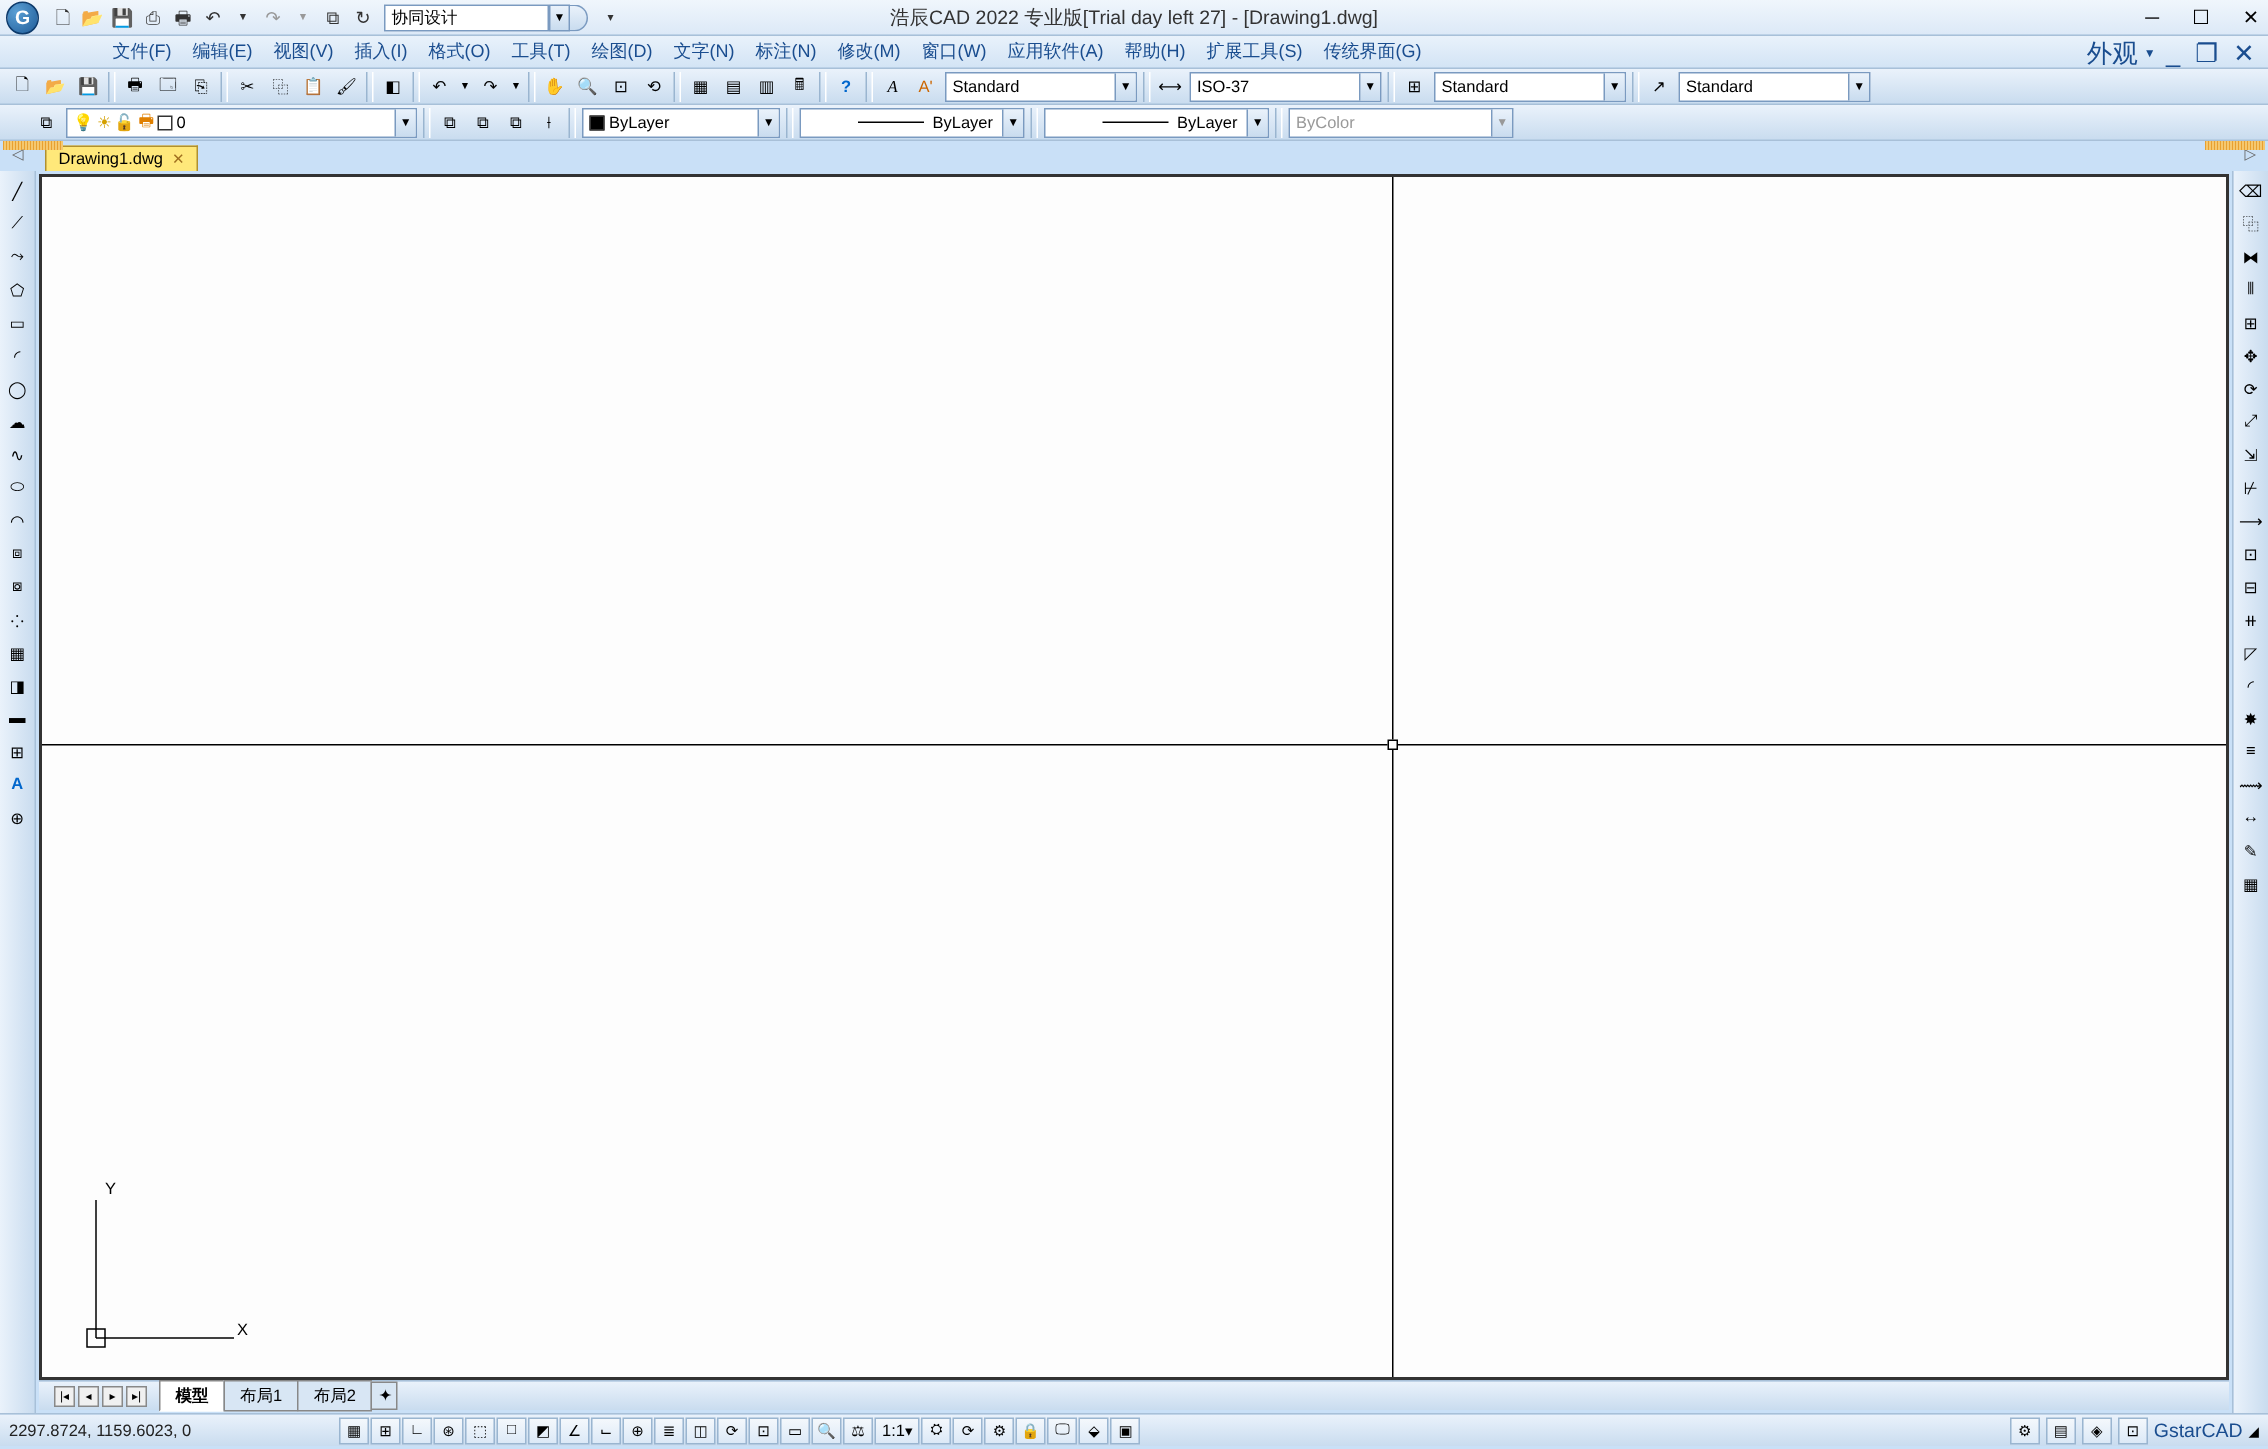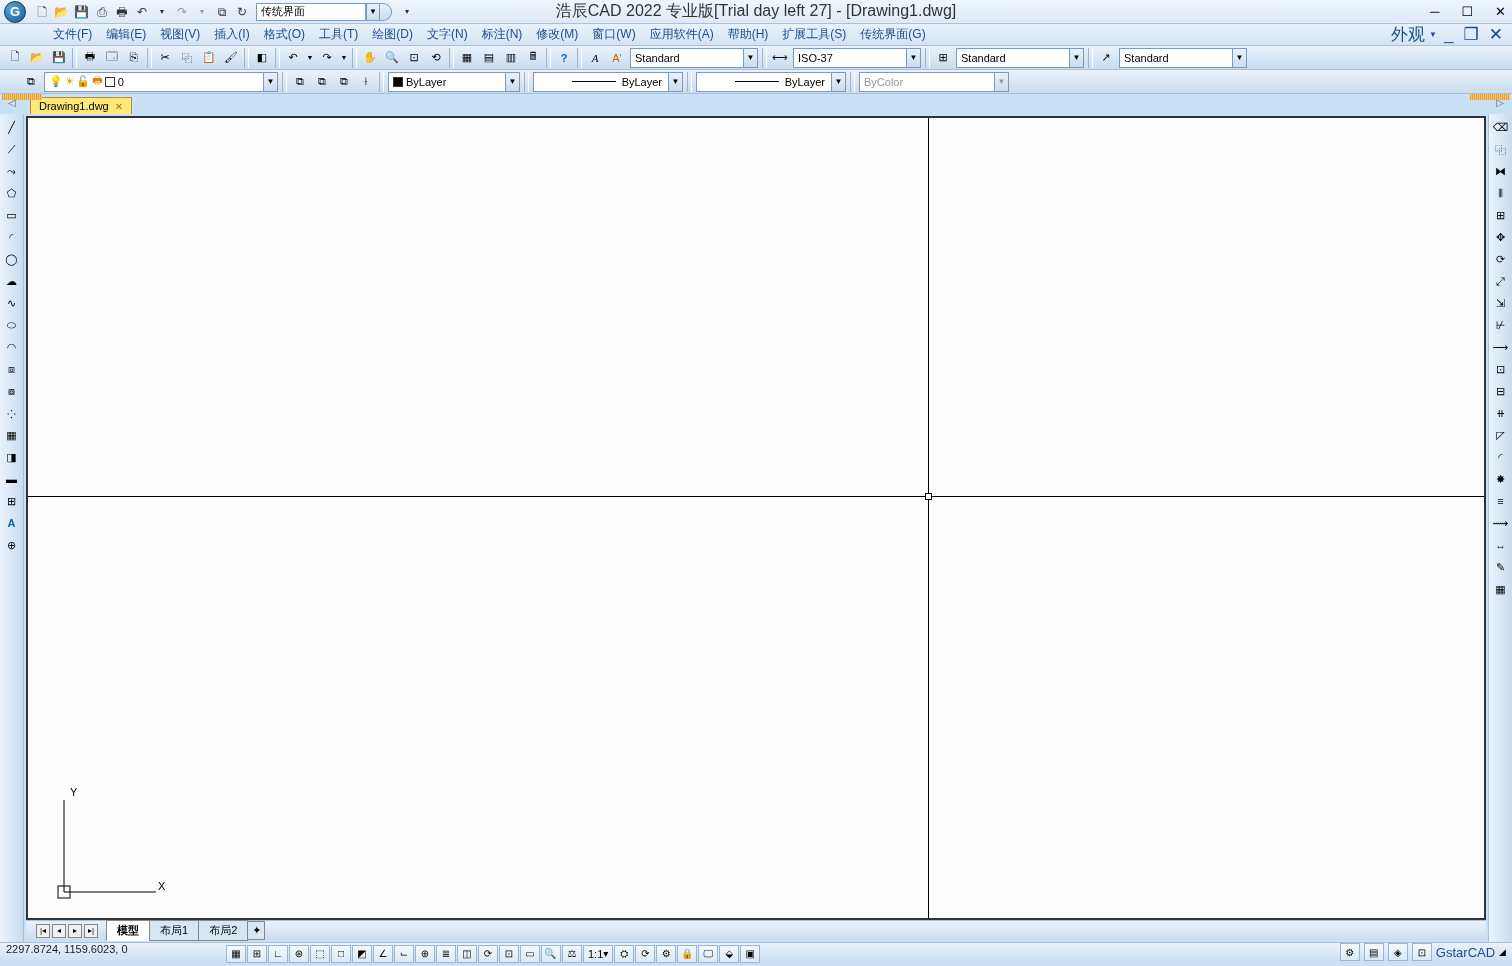--- a/index.html
+++ b/index.html
@@ -2,24 +2,24 @@
 <html><head>
 <meta charset="utf-8">
 <style>
 *{margin:0;padding:0;box-sizing:border-box;font-family:"Microsoft YaHei",SimSun,Arial,sans-serif;font-size:11px;user-select:none}
 body{width:1512px;height:966px;background:#c9e0f7;overflow:hidden;position:relative}
 .qat{height:24px;background:linear-gradient(#f0f6fc,#dce9f7);display:flex;align-items:center;padding:0 4px;border-bottom:1px solid #a8c0d8}
 .qat-logo{width:22px;height:22px;background:radial-gradient(circle at 30% 30%,#5a9fd4,#1f5c99);border-radius:50%;border:1px solid #0d3a6b;margin-right:6px;display:flex;align-items:center;justify-content:center;color:#fff;font-weight:bold;font-size:13px}
 .qat-btn{width:18px;height:18px;margin:0 1px;display:flex;align-items:center;justify-content:center;cursor:pointer;color:#333}
 .qat-sel{width:110px;height:18px;background:#fff;border:1px solid #7a9ac0;margin-left:4px;font-size:11px;padding:0 4px;display:flex;align-items:center}
 .qat-arrow{width:14px;height:18px;background:linear-gradient(#eaf2fb,#c9dcef);border:1px solid #7a9ac0;display:flex;align-items:center;justify-content:center;font-size:8px}
-.title-text{position:absolute;left:50%;transform:translateX(-50%);font-size:16px;color:#333}
+.title-text{position:absolute;left:50%;transform:translateX(-50%);font-size:13px;color:#333}
 .win-ctrl{position:absolute;right:6px;display:flex;gap:22px}
 .win-ctrl span{font-size:13px;color:#000;cursor:pointer}
-.menubar{height:22px;background:linear-gradient(#e9f2fb,#d3e4f5);display:flex;align-items:center;padding:0 46px;border-bottom:1px solid #a8c0d8;position:relative}
+.menubar{height:22px;background:linear-gradient(#e9f2fb,#d3e4f5);display:flex;padding:0 68px;border-bottom:1px solid #a8c0d8;position:relative}
 .menu-item{padding:2px 7px;color:#1a4d8f;cursor:pointer;font-size:12px}
 .menu-right{position:absolute;right:6px;display:flex;align-items:center;gap:4px}
 .menu-right span{color:#1a4d8f;font-size:17px}
 .wc-sm{font-size:10px;cursor:pointer;color:#333;padding:0 3px}
 .toolbar{height:24px;background:linear-gradient(#eaf2fb,#c9dcef);display:flex;align-items:center;border-bottom:1px solid #a8c0d8;padding:0 4px}
 .tb-btn{width:20px;height:20px;margin:0 1px;display:flex;align-items:center;justify-content:center;cursor:pointer;border:1px solid transparent}
 .tb-sep{width:5px;height:20px;border-left:1px solid #9ab5d0;border-right:1px solid #fff;margin:0 2px}
 .tb-combo{height:20px;background:#fff;border:1px solid #7a9ac0;display:flex;align-items:center;padding:0 4px;font-family:monospace;font-size:11px;margin:0 2px;position:relative}
 .tb-combo-arrow{position:absolute;right:0;width:14px;height:18px;background:linear-gradient(#eaf2fb,#c9dcef);border-left:1px solid #7a9ac0;display:flex;align-items:center;justify-content:center;font-size:8px}
 .tb-swatch{width:10px;height:10px;border:1px solid #333;margin-right:3px}
@@ -37,21 +37,21 @@
 .crosshair-v{position:absolute;left:900px;top:0;width:1px;height:100%;background:#000}
 .crosshair-h{position:absolute;top:378px;left:0;width:100%;height:1px;background:#000}
 .cursor-box{position:absolute;left:897px;top:375px;width:7px;height:7px;border:1px solid #000;background:#fdfdfd}
 .ucs{position:absolute;left:28px;bottom:18px}
 .sheet-tabs{height:20px;background:linear-gradient(#eaf2fb,#c9dcef);display:flex;align-items:center;padding-left:10px;border-top:1px solid #a8c0d8}
 .sheet-nav{display:flex;gap:2px;margin-right:8px}
 .sheet-nav span{width:14px;height:14px;border:1px solid #888;background:#f0f0f0;display:flex;align-items:center;justify-content:center;font-size:8px;cursor:pointer}
 .sheet-tab{padding:2px 10px;border:1px solid #888;background:#fff;font-size:11px;cursor:pointer;margin-right:-1px}
 .sheet-tab.active{background:#fff;font-weight:bold;border-bottom:1px solid #fff}
 .sheet-tab.inactive{background:#d8e6f4}
-.statusbar{height:22px;background:linear-gradient(#eaf2fb,#c9dcef);display:flex;padding:0 6px;border-top:1px solid #a8c0d8;position:relative}
+.statusbar{height:22px;background:linear-gradient(#eaf2fb,#c9dcef);display:flex;align-items:center;padding:0 6px;border-top:1px solid #a8c0d8;position:relative}
 .coords{font-size:11px;color:#222;width:220px}
 .status-btns{display:flex;align-items:center;gap:1px}
 .sb-btn{width:20px;height:18px;border:1px solid #9ab5d0;background:linear-gradient(#f4f8fc,#dce9f7);display:flex;align-items:center;justify-content:center;cursor:pointer;font-size:10px}
 .status-right{position:absolute;right:6px;display:flex;align-items:center;gap:4px}
 .brand{font-size:13px;color:#1a4d8f}
 .ic{font-family:Arial,sans-serif;font-size:12px;line-height:1}
 .line-sample{display:inline-block;width:44px;height:0;border-top:1px solid #000;margin-right:6px;vertical-align:middle}
 .grey{color:#999}
 .layer-icons{display:flex;align-items:center;gap:2px;font-size:10px}
 .yellow{color:#d4a000}
@@ -90,21 +90,21 @@
   <div class="qat-btn">
       <span class="ic grey" style="font-size:7px">▼</span>
     </div>
   <div class="qat-btn">
       <span class="ic">⧉</span>
     </div>
   <div class="qat-btn">
       <span class="ic">↻</span>
     </div>
   <div class="qat-sel">
-      <span>传统界面</span>
+      <span>协同设计</span>
     </div>
   <div class="qat-arrow">▼</div>
   <div style="width:12px;height:18px;border:1px solid #7a9ac0;border-left:none;border-radius:0 9px 9px 0;background:linear-gradient(#eaf2fb,#c9dcef)"></div>
   <div class="qat-btn" style="margin-left:6px">
       <span class="ic" style="font-size:8px">▾</span>
     </div>
   <div class="title-text">浩辰CAD 2022 专业版[Trial day left 27] - [Drawing1.dwg]</div>
   <div class="win-ctrl">
     <span>─</span>
     <span>☐</span>

